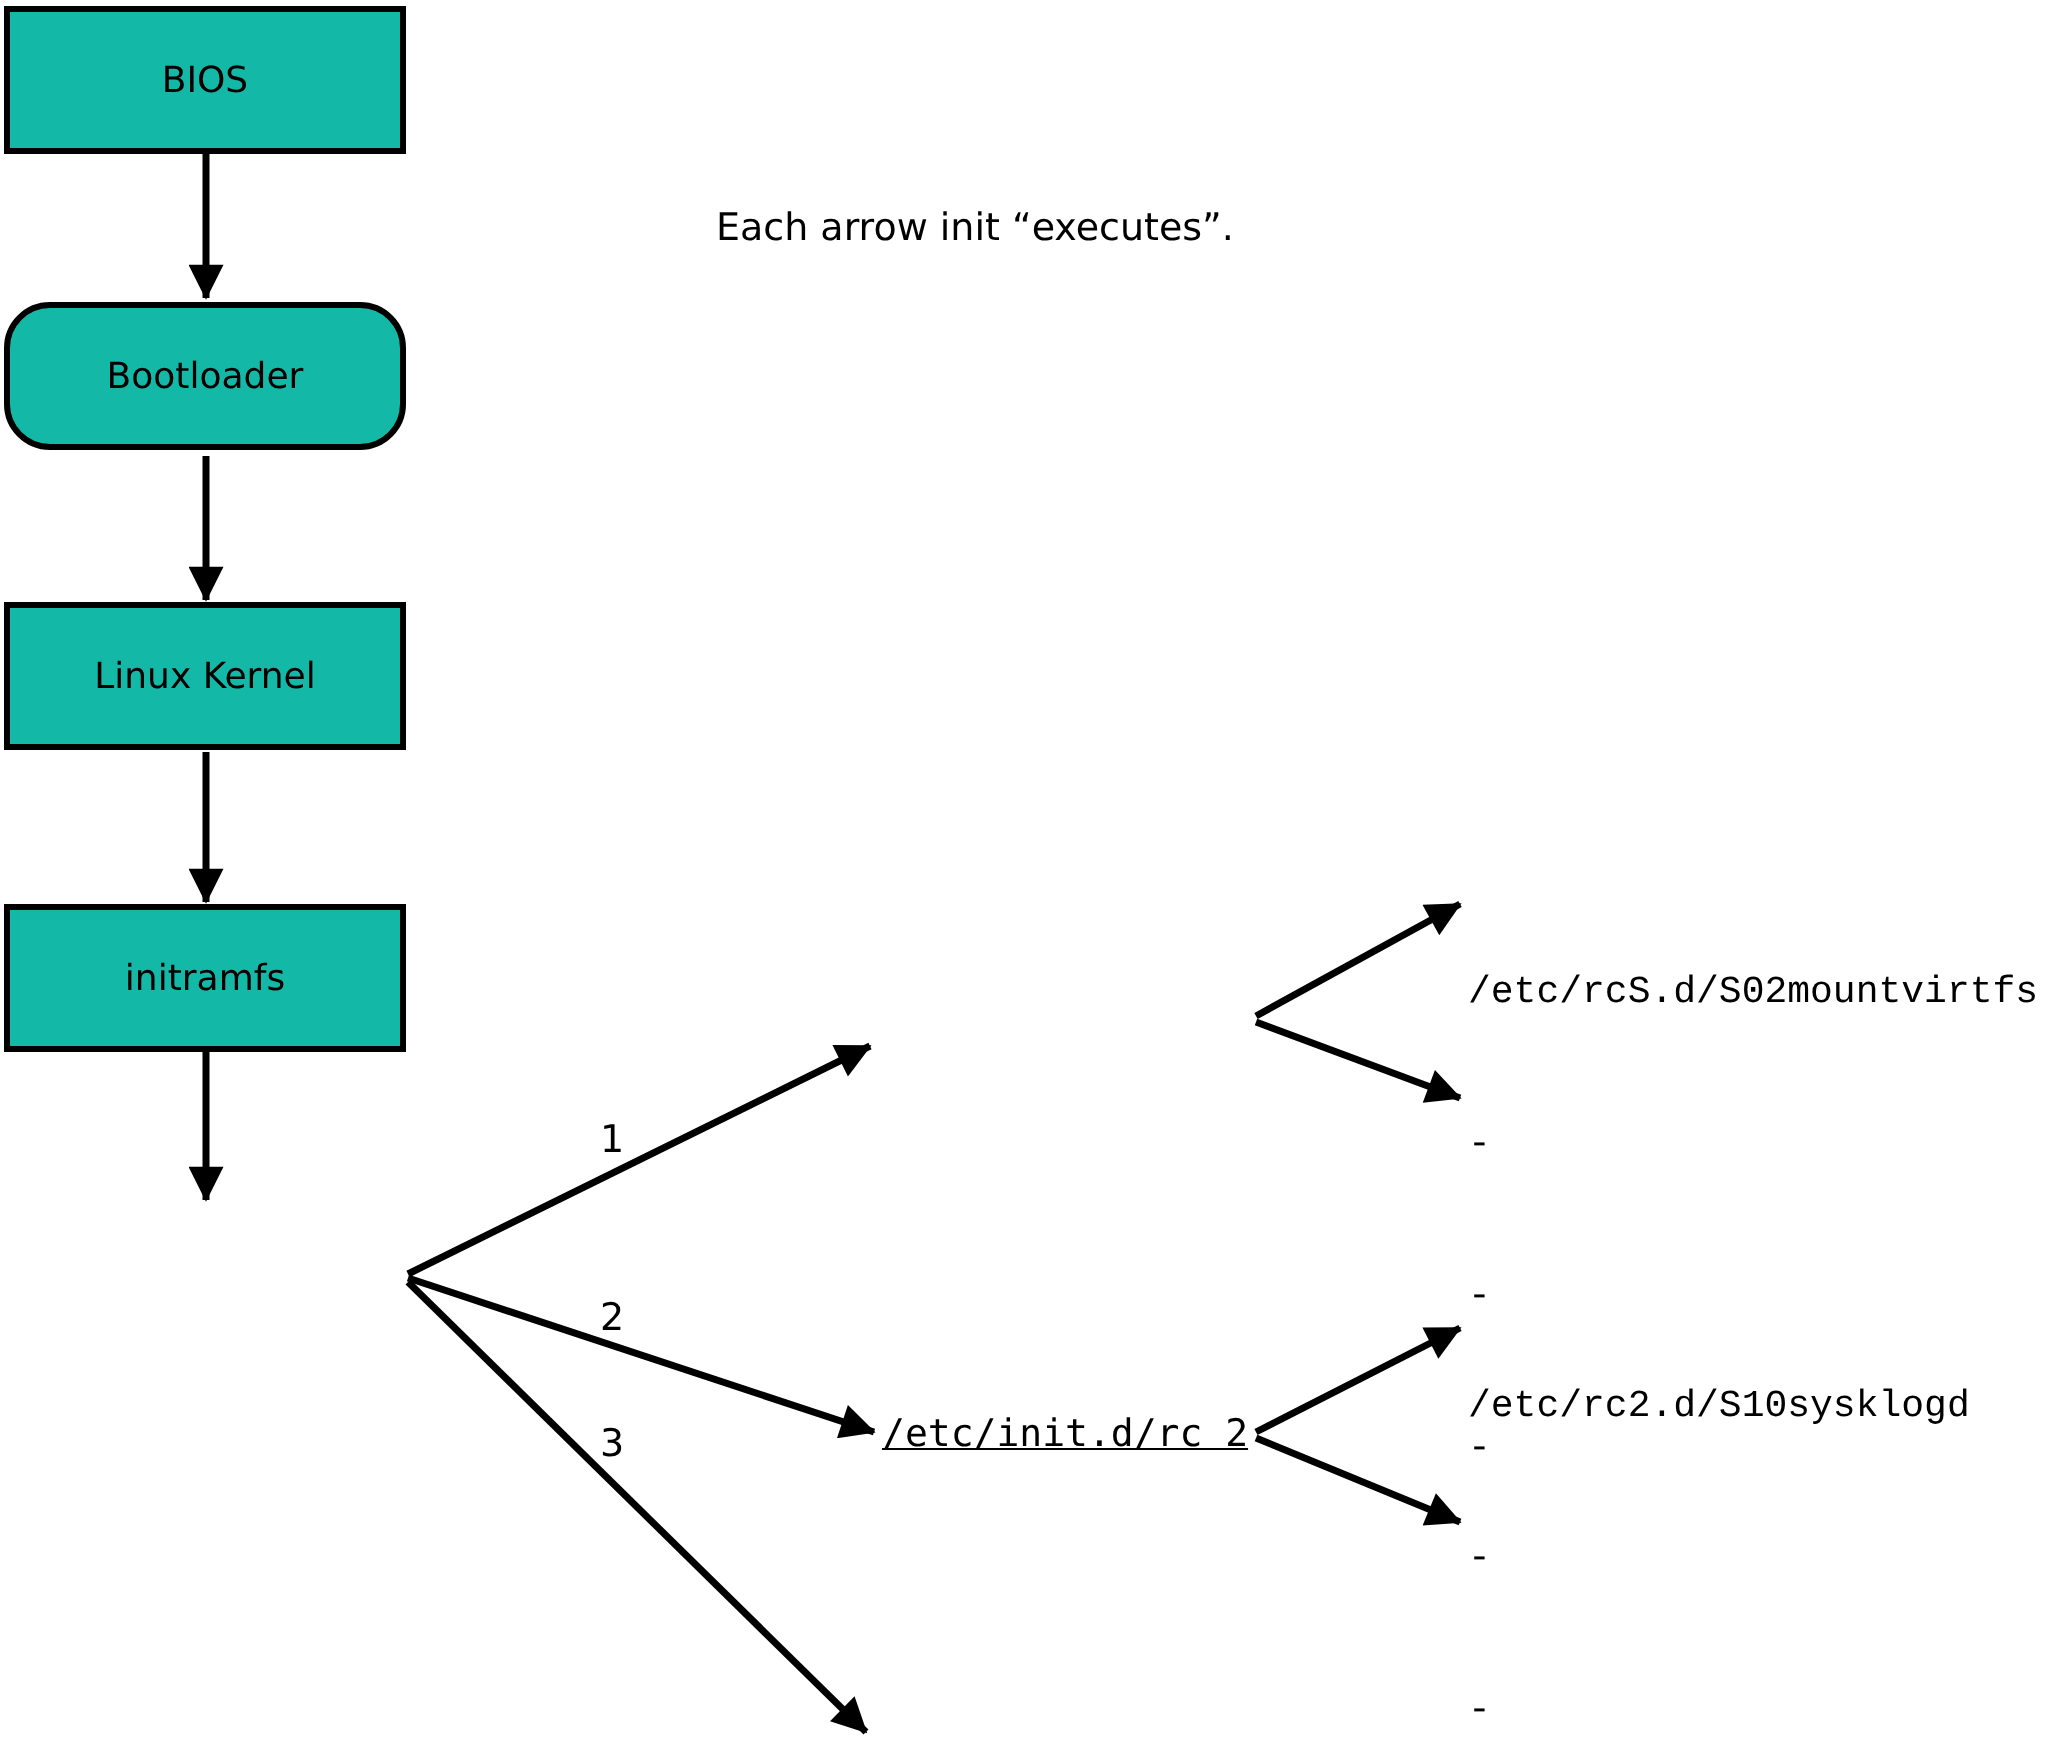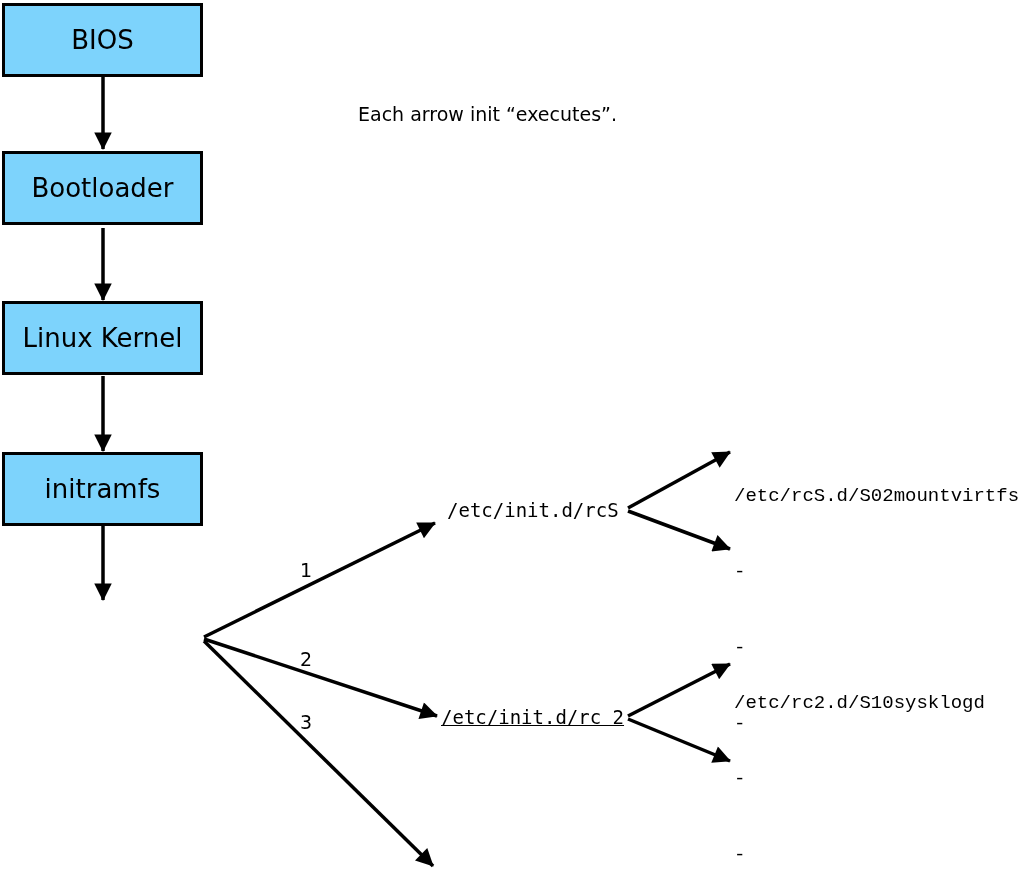--- a/index.html
+++ b/index.html
@@ -24,25 +24,25 @@
   #arrows line {
     stroke: #000000;
     stroke-width: 3.5;
   }
   .node-box {
     position: absolute;
     left: 2px;
     width: 195px;
     height: 68px;
     border: 3px solid #000000;
-    background: #7dd3fc;
+    background: #14b8a6;
     display: flex;
     align-items: center;
     justify-content: center;
-    font-size: 26px;
+    font-size: 18px;
   }
   .mono-label {
     position: absolute;
     font-family: "DejaVu Sans Mono", monospace;
     font-size: 19px;
     white-space: pre;
     line-height: 22px;
   }
   .child-list {
     position: absolute;
@@ -90,35 +90,34 @@
 
     <line x1="628" y1="716" x2="730" y2="664" marker-end="url(#ah)"></line>
     <line x1="628" y1="719" x2="730" y2="761" marker-end="url(#ah)"></line>
   </svg>
 
   <div id="caption">Each arrow init “executes”.</div>
 
   <div class="node-box" style="top:3px;">
       <span>BIOS</span>
     </div>
-  <div class="node-box" style="top:151px;">
+  <div class="node-box" style="top:151px;border-radius:23px;">
       <span>Bootloader</span>
     </div>
   <div class="node-box" style="top:301px;">
       <span>Linux Kernel</span>
     </div>
   <div class="node-box" style="top:452px;">
       <span>initramfs</span>
     </div>
 
   <div class="arrow-num" style="left:300px; top:559px;">1</div>
   <div class="arrow-num" style="left:300px; top:648px;">2</div>
   <div class="arrow-num" style="left:300px; top:711px;">3</div>
 
-  <div class="mono-label" style="left:447px; top:499px;">/etc/init.d/rcS</div>
   <div class="mono-label" style="left:441px; top:706px;text-decoration:underline;">/etc/init.d/rc 2</div>
   <div class="mono-label" style="left:448px; top:851px;margin-top:45px;">getty</div>
 
   <div class="child-list" style="left:734px; top:433px;">
     <div>/etc/rcS.d/S02mountvirtfs</div>
     <div>-</div>
     <div>-</div>
     <div>-</div>
   </div>
 

